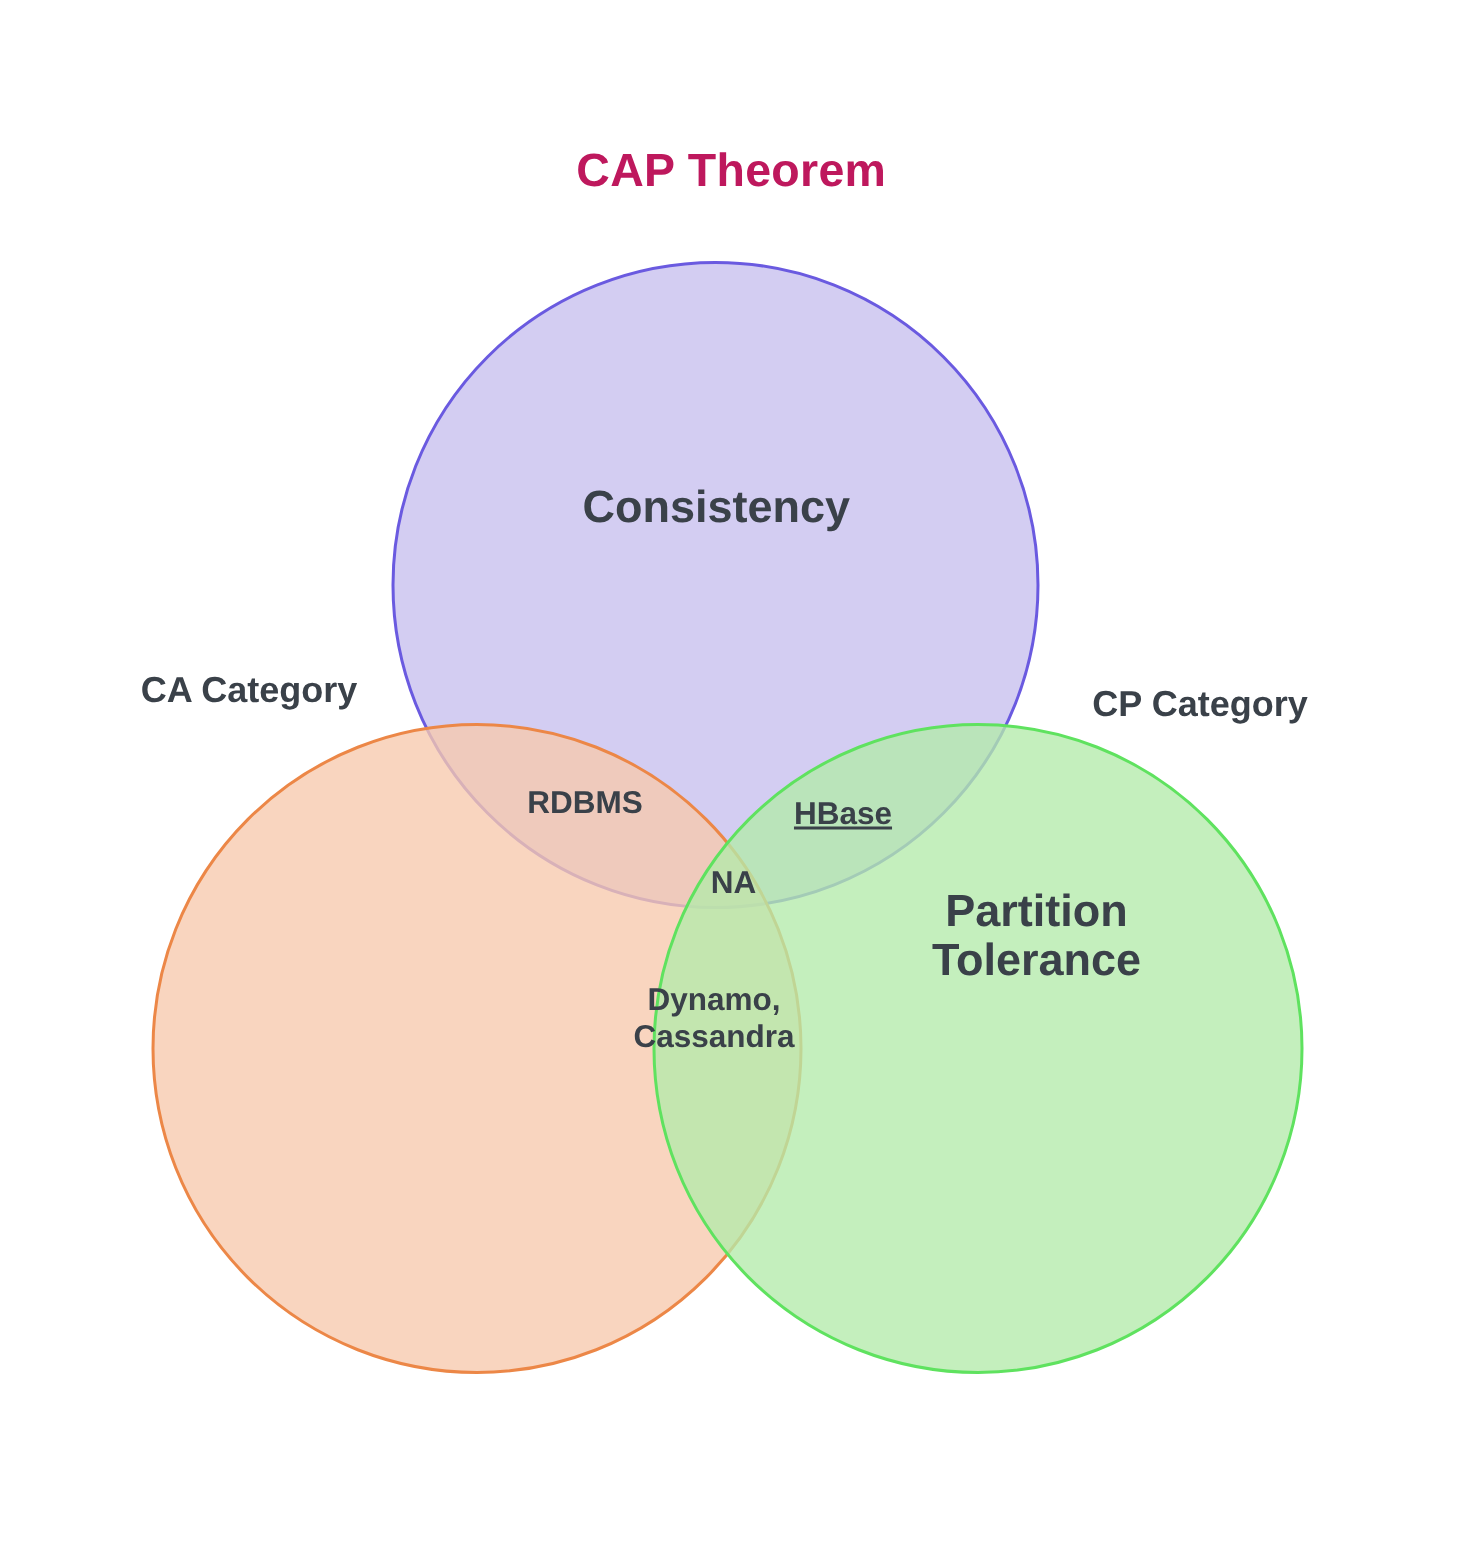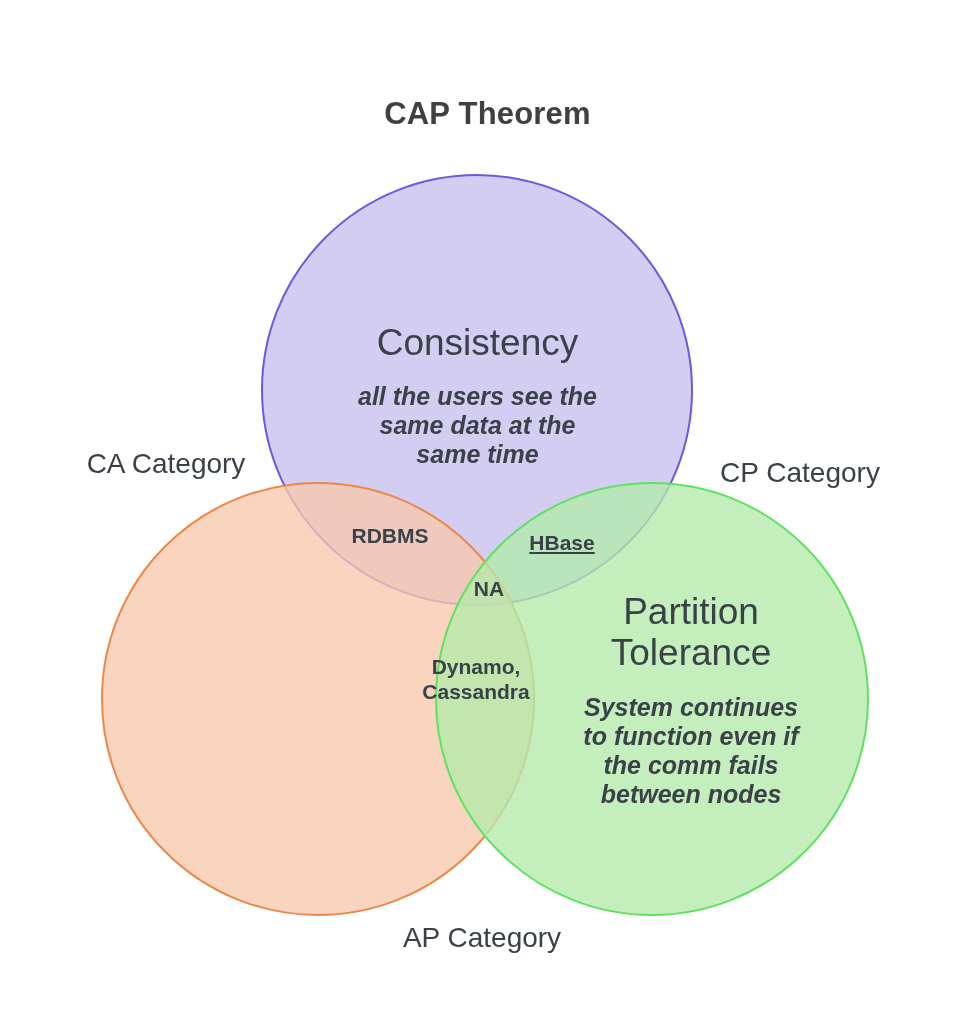--- a/index.html
+++ b/index.html
@@ -23,21 +23,21 @@
 
   
   .diagram-title {
     position: absolute;
     left: 0;
     top: 96px;
     width: 975px;
     text-align: center;
     font-size: 31px;
     font-weight: bold;
-    color: #404040;
+    color: #be185d;
     letter-spacing: 0.2px;
   }
 
   
   .venn-svg {
     position: absolute;
     left: 0;
     top: 0;
     width: 975px;
     height: 1028px;
@@ -46,41 +46,41 @@
   
   .lbl {
     position: absolute;
     text-align: center;
     color: #3a4149;
     line-height: 1.18;
     white-space: pre-line;
   }
 
   .set-title {
-    font-size: 37px;
-    font-weight: normal;
+    font-size: 30px;
+    font-weight: bold;
     line-height: 1.12;
   }
   .set-desc {
     font-size: 25px;
     font-weight: bold;
     font-style: italic;
     line-height: 1.16;
   }
 
   .region-label {
     font-size: 21px;
     font-weight: bold;
     line-height: 1.2;
     text-align: center;
   }
 
   .category-label {
-    font-size: 28px;
-    font-weight: normal;
+    font-size: 24px;
+    font-weight: bold;
     line-height: 1.2;
   }
 
   
   #consistency-block { left: 290px; top: 303px; width: 375px; }
   #availability-block { left: 176px; top: 582px; width: 280px; }
   #partition-block   { left: 546px; top: 572px; width: 290px; }
 
   #region-rdbms   { left: 320px; top: 523px; width: 140px; }
   #region-hbase   { left: 492px; top: 530px; width: 140px; text-decoration: underline; }
@@ -99,43 +99,35 @@
   <div class="diagram-title">CAP Theorem</div>
 
   <svg class="venn-svg" viewBox="0 0 975 1028">
     <circle cx="477" cy="390" r="215" fill="#c7bfee" fill-opacity="0.78" stroke="#6a5ae0" stroke-width="2"></circle>
     <circle cx="318" cy="699" r="216" fill="#f7c9ad" fill-opacity="0.78" stroke="#ec8747" stroke-width="2"></circle>
     <circle cx="652" cy="699" r="216" fill="#b4eaaa" fill-opacity="0.78" stroke="#5fe25f" stroke-width="2"></circle>
   </svg>
 
   <div class="lbl" id="consistency-block">
     <div class="set-title">Consistency</div>
-    <div class="set-desc">all the users see the
-same data at the
-same time</div>
   </div>
 
 
   <div class="lbl" id="partition-block">
     <div class="set-title">Partition
 Tolerance</div>
-    <div class="set-desc">System continues
-to function even if
-the comm fails
-between nodes</div>
   </div>
 
   <div class="lbl region-label" id="region-rdbms">RDBMS</div>
 
   <div class="lbl region-label" id="region-hbase">HBase</div>
 
   <div class="lbl region-label" id="region-na">NA</div>
 
   <div class="lbl region-label" id="region-dynamo">Dynamo,
 Cassandra</div>
 
   <div class="lbl category-label" id="cat-ca">CA Category</div>
 
   <div class="lbl category-label" id="cat-cp">CP Category</div>
 
-  <div class="lbl category-label" id="cat-ap">AP Category</div>
 
 </div>
 
 </body></html>

